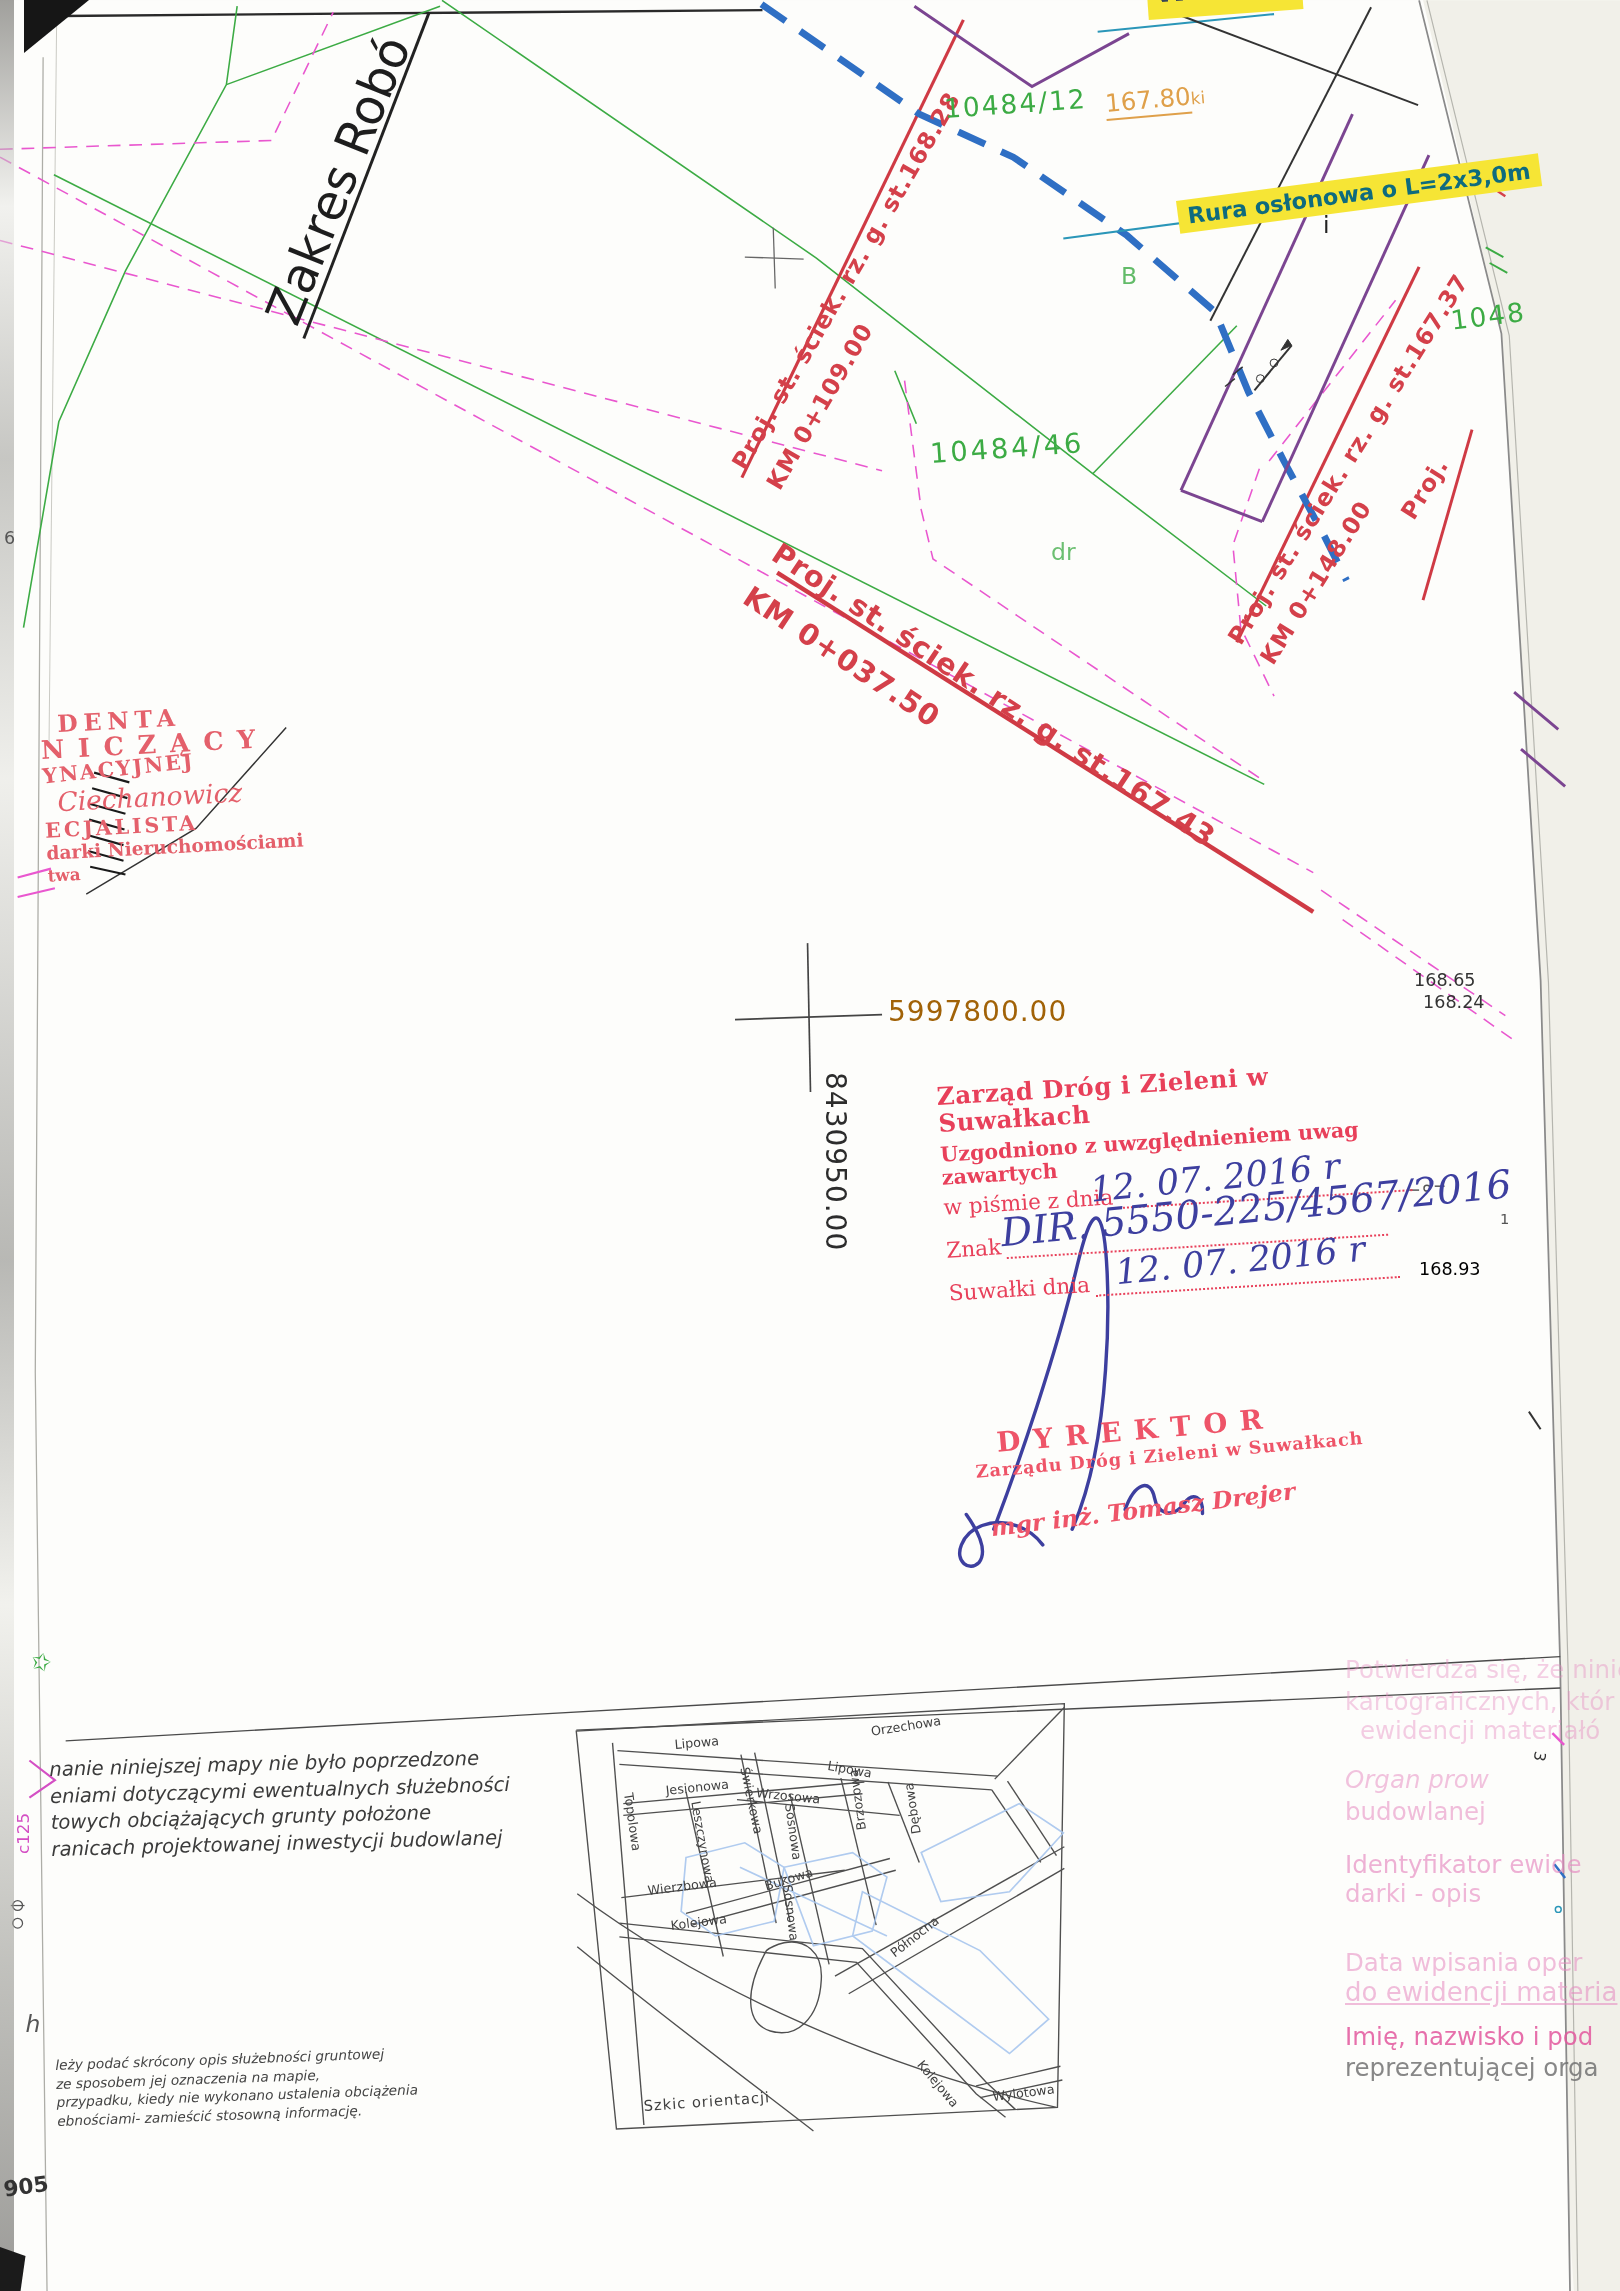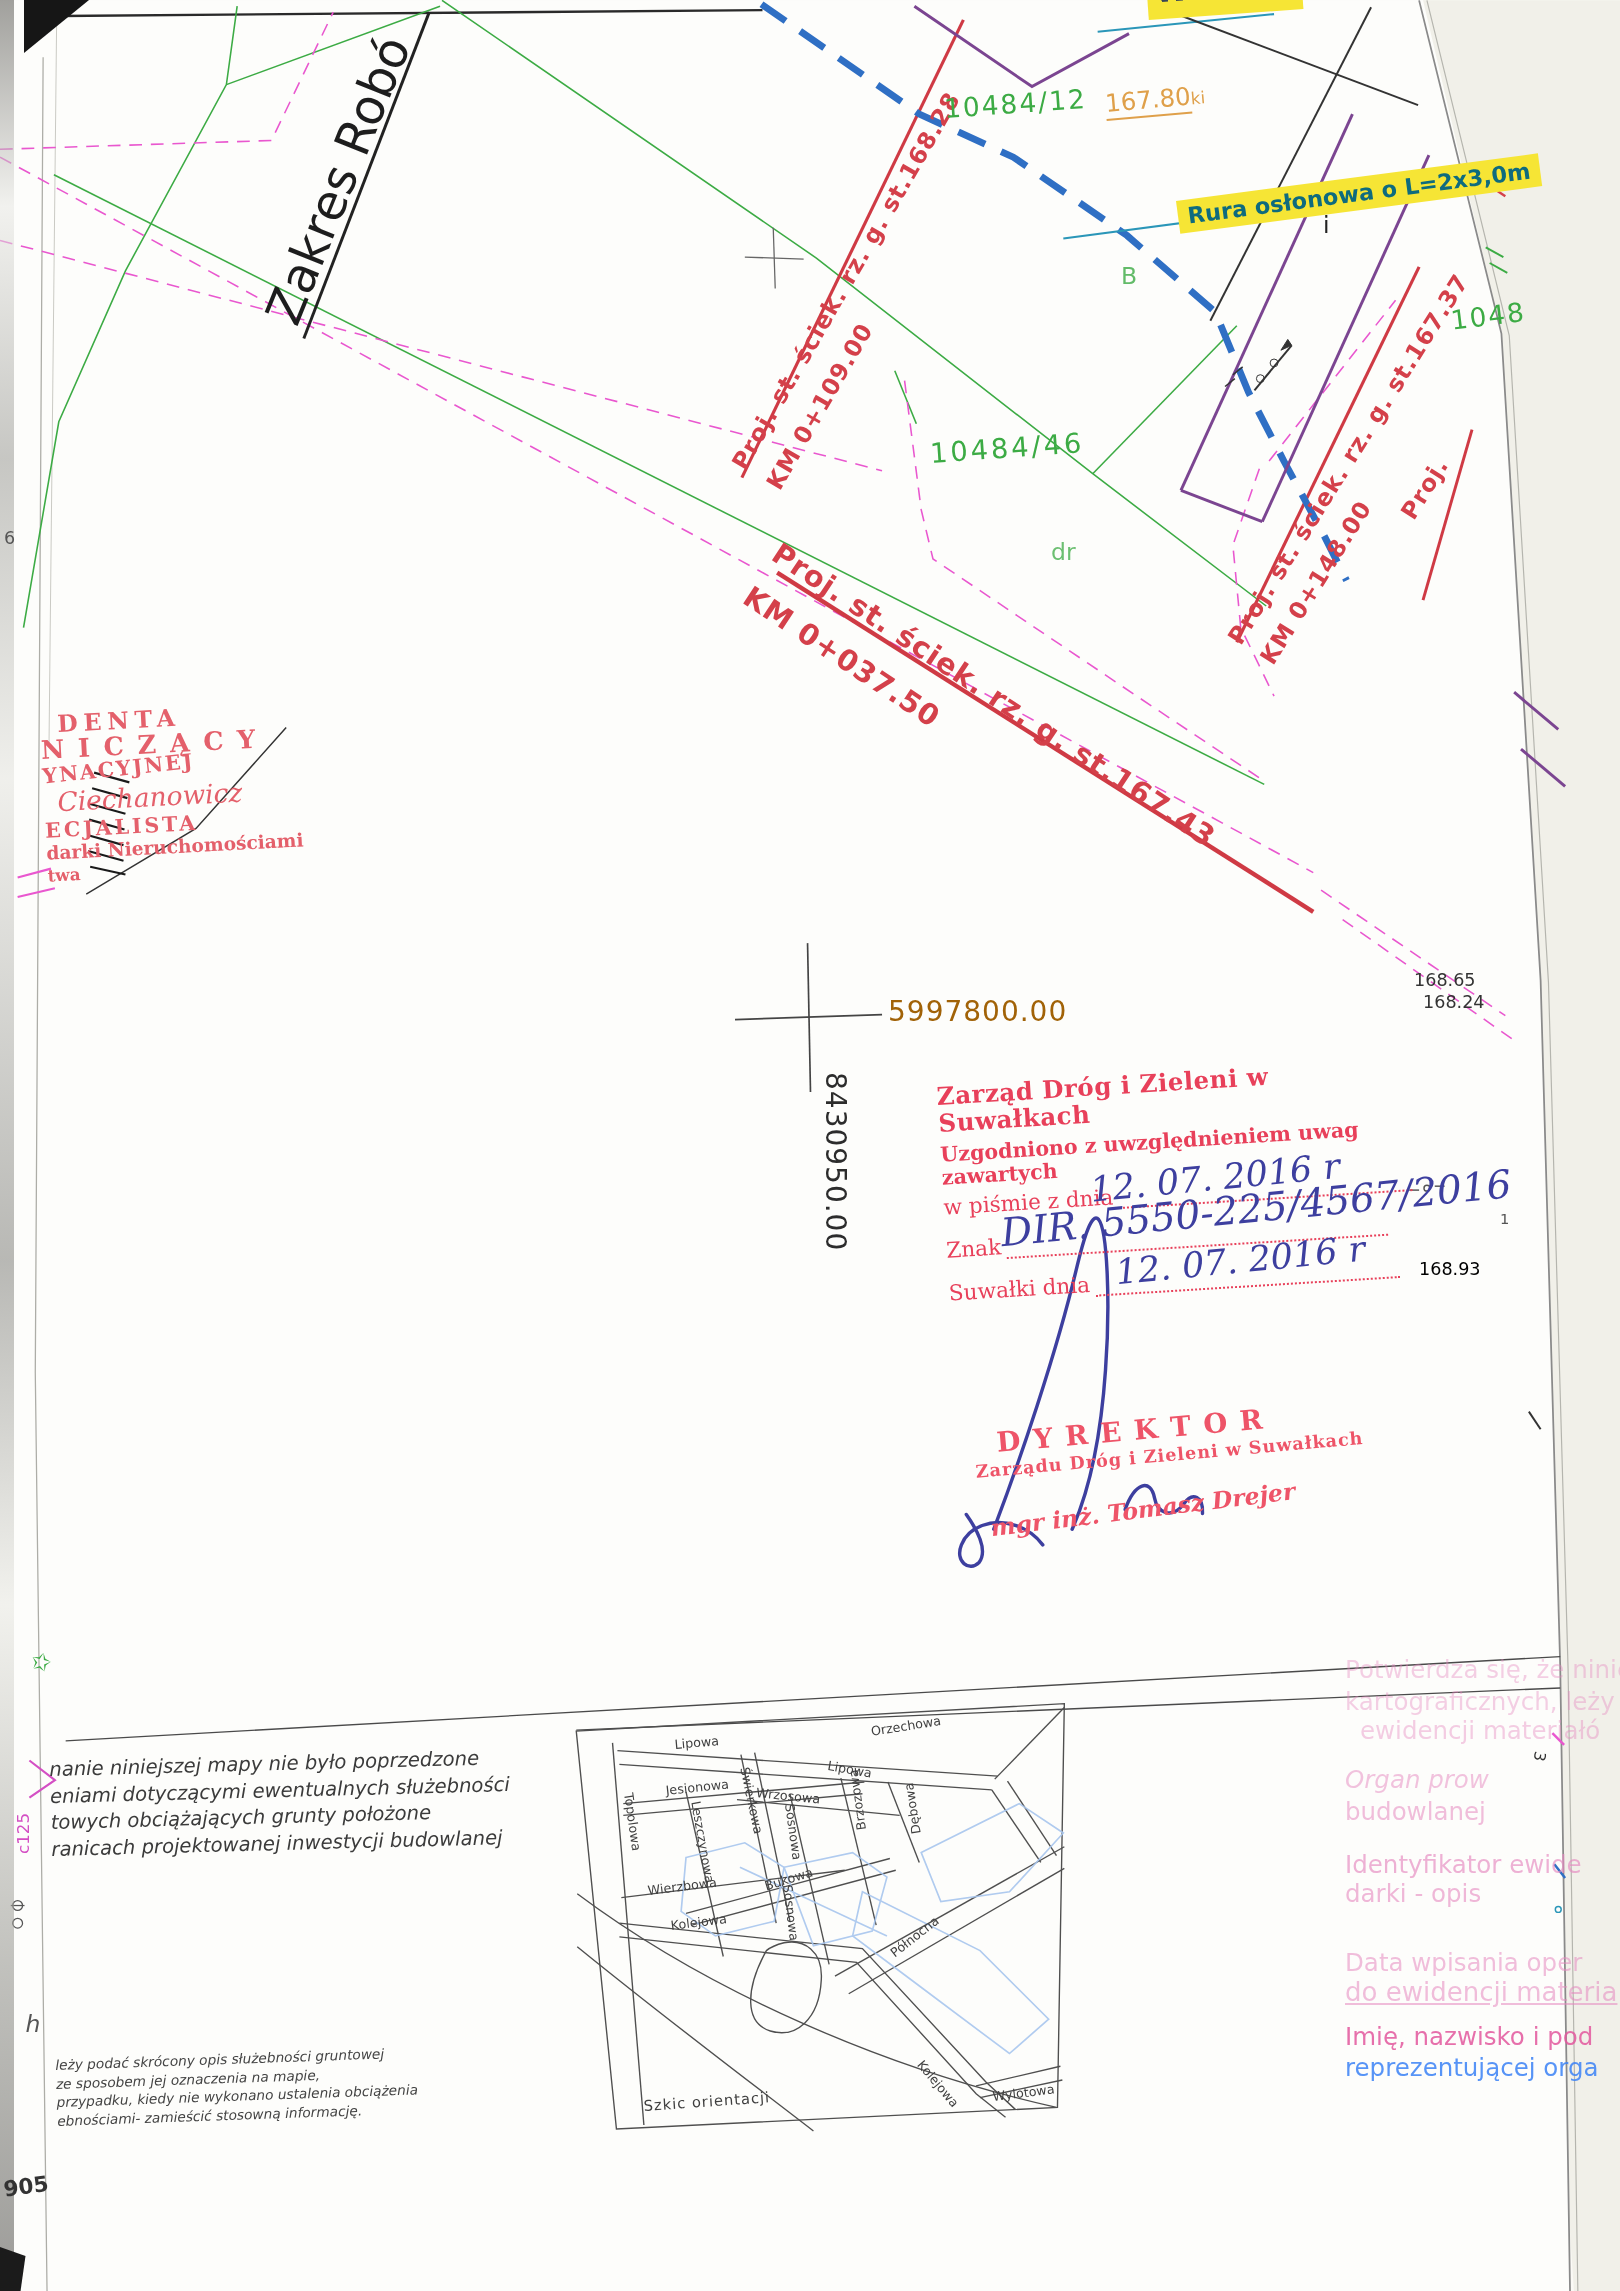--- a/index.html
+++ b/index.html
@@ -280,30 +280,30 @@
 
   <div class="t" style="left:2px;top:2178px;font-size:21.6px;font-weight:bold;color:#333;transform:rotate(-8deg);">905</div>
   <div class="t" style="left:25.5px;top:2011px;font-size:23.5px;font-style:italic;color:#555;">h</div>
   <div class="t" style="left:3.9px;top:529px;font-size:17.6px;color:#555;">6</div>
   <div class="t" style="left:13.7px;top:1854px;transform:rotate(-90deg);font-size:16.7px;color:#d44fc4;">c125</div>
   <div class="t" style="left:35px;top:1647px;font-size:23.5px;color:#3cab44;transform:rotate(15deg);">✩</div>
   <div class="t" style="left:1549px;top:1753px;transform:rotate(100deg);font-size:15.7px;color:#333;">3</div>
 
   <div>
     <div class="t pink" style="left:1345px;top:1656px;font-size:24.5px;opacity:.4;">Potwierdza się, że ninie</div>
-    <div class="t pink" style="left:1345px;top:1688px;font-size:24.5px;opacity:.4;">kartograficznych, leży</div>
+    <div class="t pink" style="left:1345px;top:1688px;font-size:24.5px;opacity:.4;">kartograficznych, któr</div>
     <div class="t pink" style="left:1360px;top:1717px;font-size:24.5px;opacity:.42;">ewidencji materiałó</div>
     <div class="t pink" style="left:1345px;top:1766px;font-size:24.5px;opacity:.5;font-style:italic;">Organ prow</div>
     <div class="t pink" style="left:1345px;top:1798px;font-size:24.5px;opacity:.55;">budowlanej</div>
     <div class="t pink" style="left:1345px;top:1851px;font-size:24.5px;opacity:.65;">Identyfikator ewide</div>
     <div class="t pink" style="left:1345px;top:1880px;font-size:24.5px;opacity:.6;">darki - opis</div>
     <div class="t pink" style="left:1345px;top:1949px;font-size:24.5px;opacity:.55;">Data wpisania oper</div>
     <div class="t pink" style="left:1345px;top:1978px;font-size:26px;opacity:.55;text-decoration:underline;">do ewidencji materia</div>
     <div class="t" style="left:1345px;top:2023px;font-size:24.5px;color:#e3589e;opacity:.85;">Imię, nazwisko i pod</div>
-    <div class="t" style="left:1345px;top:2054px;font-size:24.5px;color:#3b82f6;opacity:.85;">reprezentującej orga</div>
+    <div class="t" style="left:1345px;top:2054px;font-size:24.5px;color:#737373;opacity:.85;">reprezentującej orga</div>
   </div>
 
   <div>
     <div class="t" style="left:674px;top:1738px;transform:rotate(-5deg);font-size:12.7px;color:#3f3f3f;">Lipowa</div>
     <div class="t" style="left:870px;top:1725px;transform:rotate(-9deg);font-size:12.7px;color:#3f3f3f;">Orzechowa</div>
     <div class="t" style="left:829px;top:1759px;transform:rotate(10deg);font-size:12.7px;color:#3f3f3f;">Lipowa</div>
     <div class="t" style="left:665px;top:1784px;transform:rotate(-6deg);font-size:12.7px;color:#3f3f3f;">Jesionowa</div>
     <div class="t" style="left:757px;top:1786px;transform:rotate(6deg);font-size:12.7px;color:#3f3f3f;">Wrzosowa</div>
     <div class="t" style="left:635px;top:1792px;transform:rotate(82deg);font-size:12.7px;color:#3f3f3f;">Topolowa</div>
     <div class="t" style="left:702px;top:1800px;transform:rotate(80deg);font-size:12.7px;color:#3f3f3f;">Leszczynowa</div>

